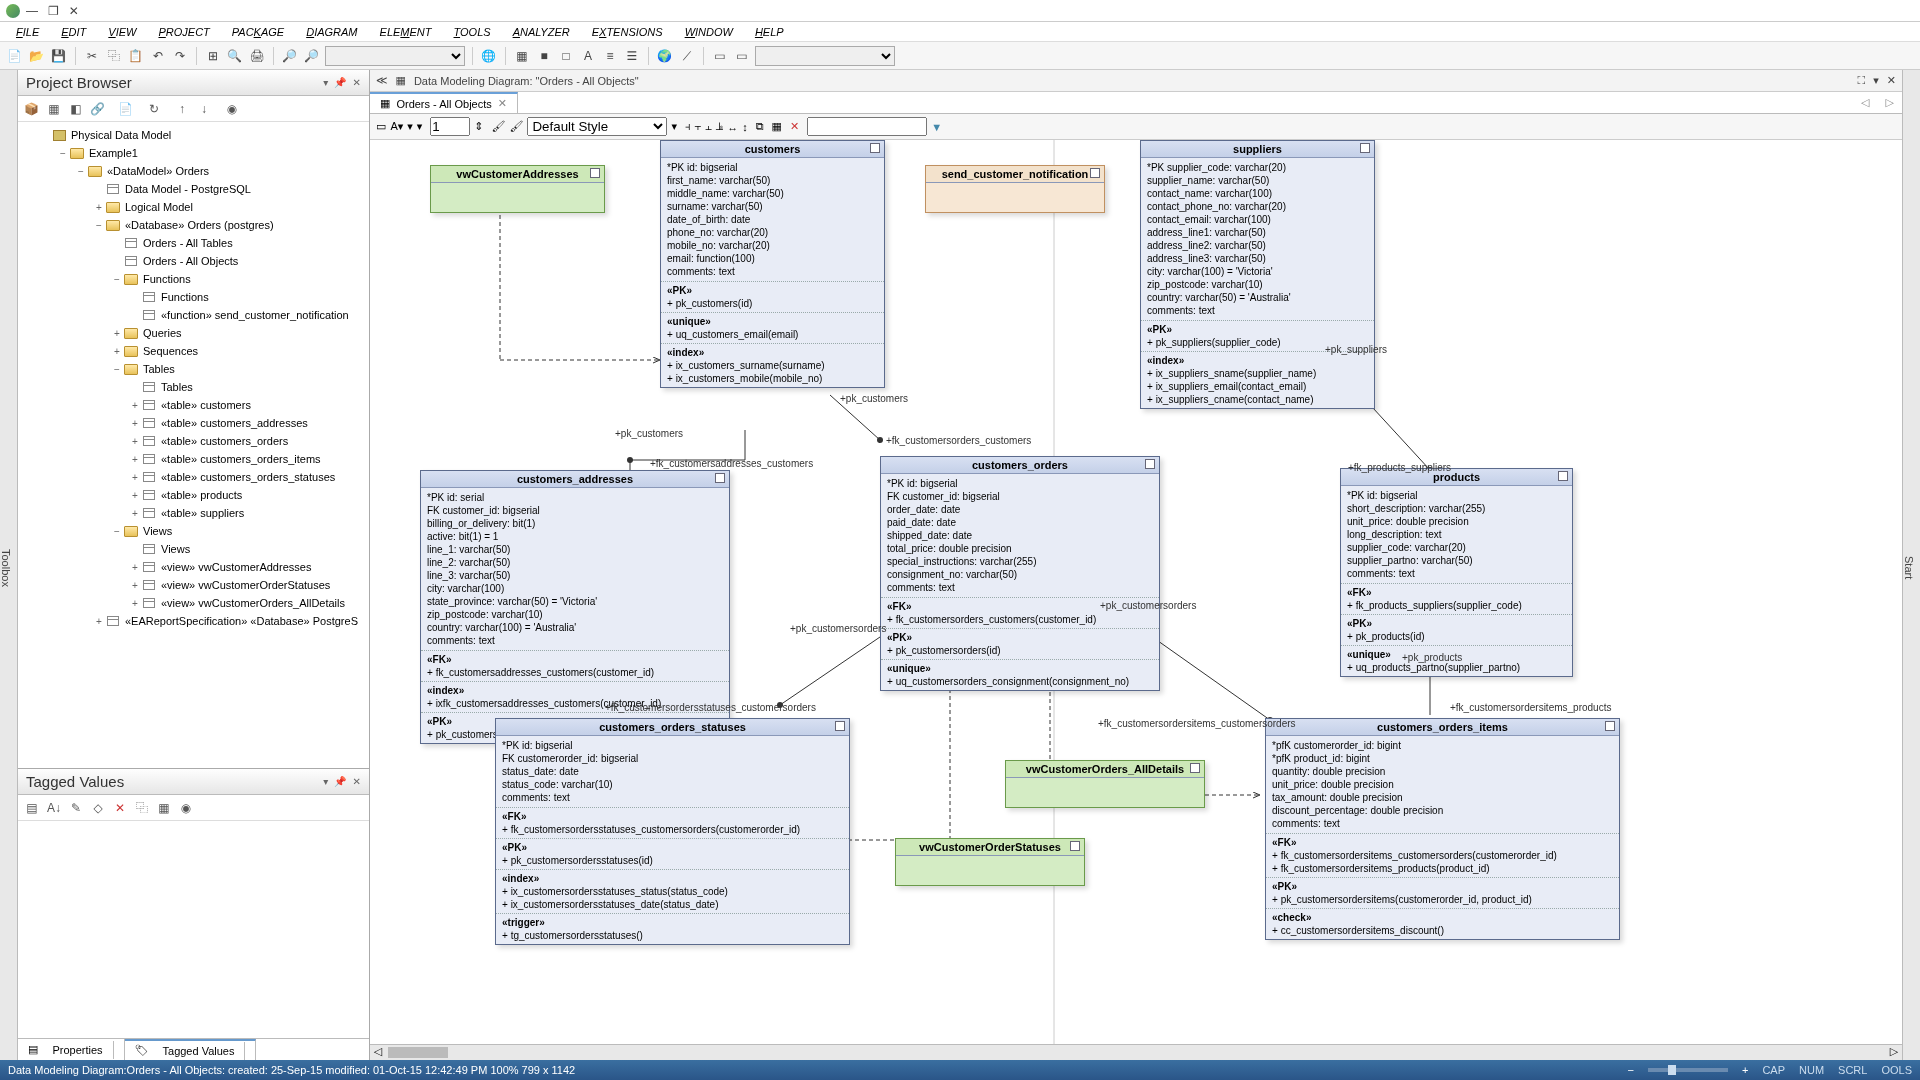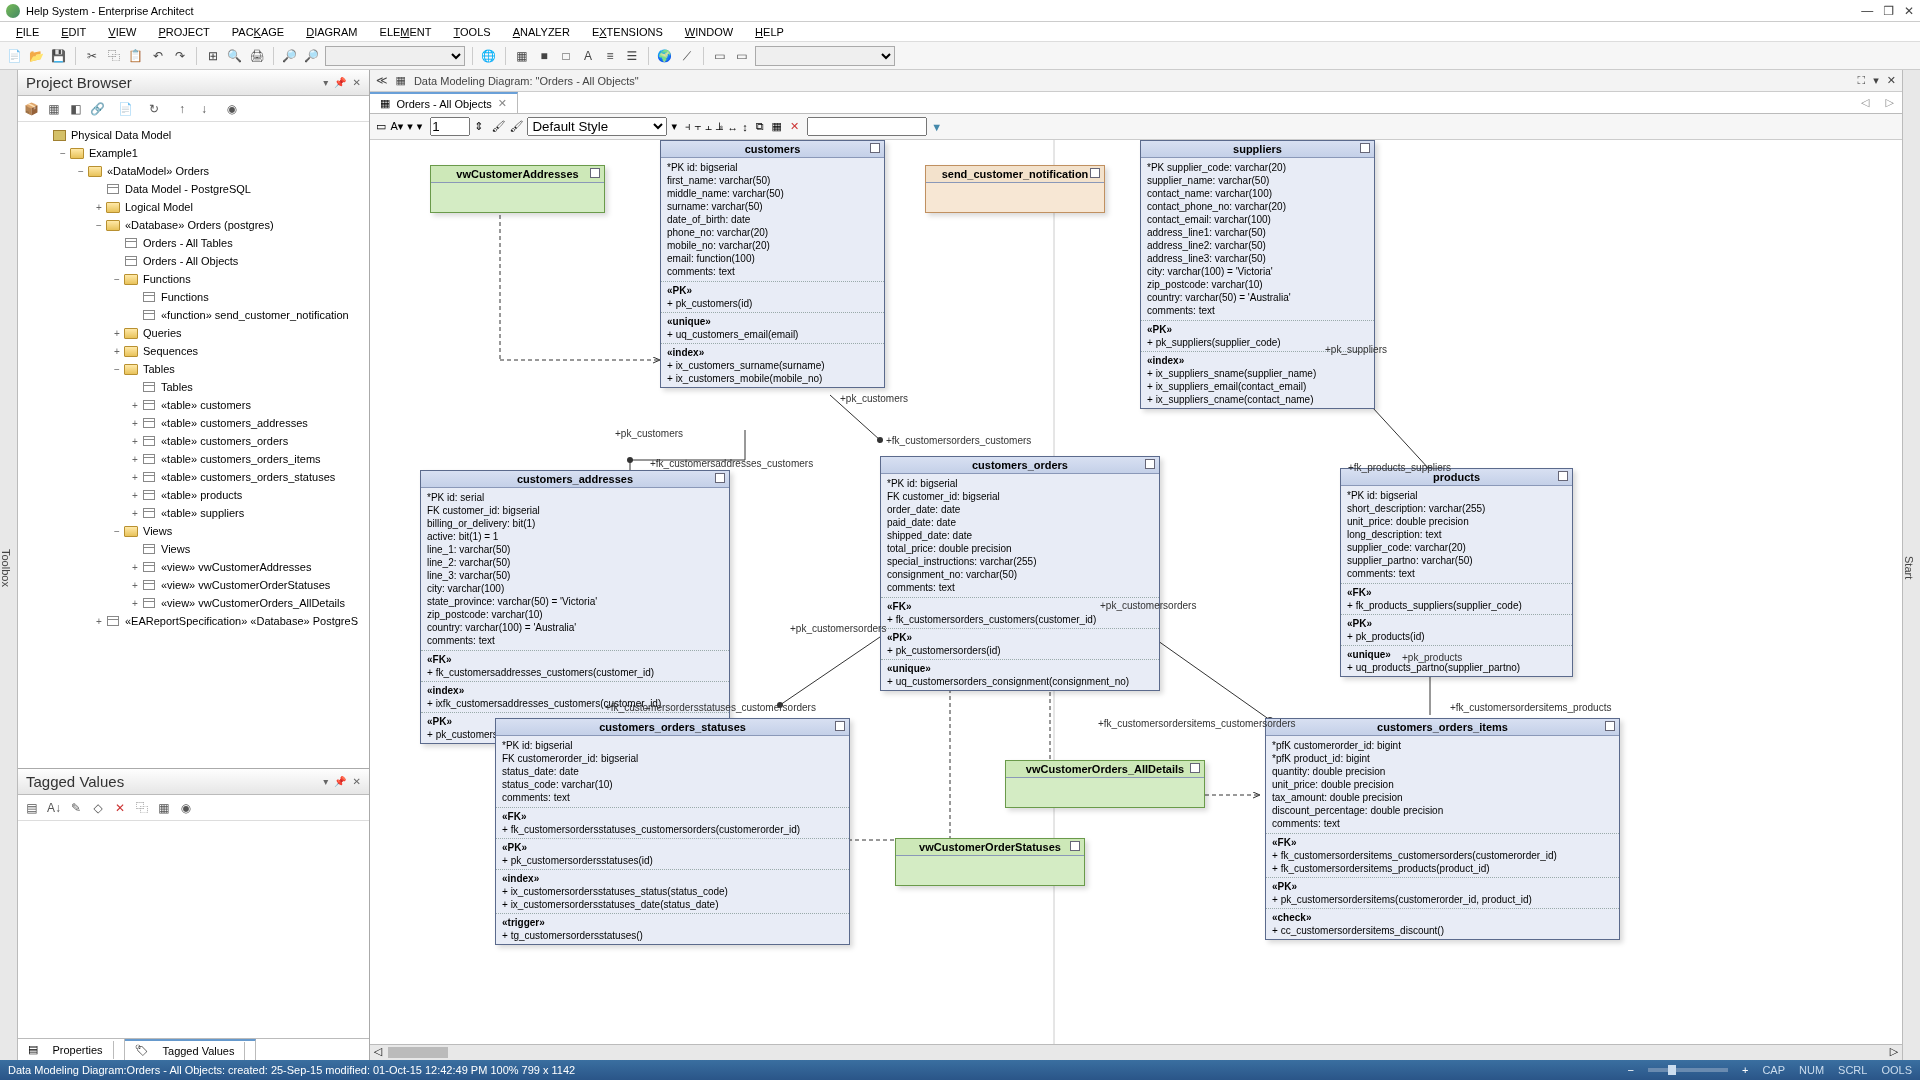--- a/index.html
+++ b/index.html
@@ -6,21 +6,21 @@
 body { background: #fff; font-size: 11px; color: #000; overflow: hidden; width: 1920px; height: 1080px; position: relative; }
 
 
 .titlebar { height: 22px; background: #fff; border-bottom: 1px solid #ccc; display: flex; align-items: center; padding: 0 6px; }
 .titlebar .logo { width: 14px; height: 14px; border-radius: 50%; background: linear-gradient(135deg,#7b5,#486); margin-right: 6px; }
 .titlebar .title { flex: 1; font-size: 11px; }
 .titlebar .winctl { display: flex; gap: 10px; }
 .titlebar .winctl span { cursor: pointer; font-size: 12px; color: #444; }
 
 
-.menubar { height: 20px; display: flex; align-items: center; padding: 0 6px; gap: 2px; border-bottom: 1px solid #ddd; }
+.menubar { height: 20px; display: flex; align-items: center; padding: 0 6px; gap: 2px; border-bottom: 1px solid #ddd; font-style: italic; }
 .menubar span { padding: 2px 10px; font-size: 11px; cursor: pointer; }
 .menubar span u { text-decoration: underline; }
 
 
 .toolbar { height: 28px; background: #f6f6f6; border-bottom: 1px solid #ccc; display: flex; align-items: center; padding: 0 6px; gap: 4px; }
 .toolbar .tb-btn { width: 18px; height: 18px; display:flex; align-items:center; justify-content:center; cursor:pointer; color:#444; font-size:12px; }
 .toolbar .sep { width: 1px; height: 18px; background: #ccc; margin: 0 3px; }
 .toolbar select, .toolbar input { height: 20px; font-size: 11px; border: 1px solid #aaa; padding: 8px 4px; }
 
 
@@ -78,21 +78,20 @@
 .statusbar .ind { color:#cde; }
 
 .scrollbar-h { height:16px; background:#e8e8e8; border-top:1px solid #bbb; display:flex;}
 .scrollbar-h .thumb{ width:60px; background:#bbb; margin:2px;}
 </style>
 </head>
 <body>
 
 <div class="titlebar">
   <div class="logo"></div>
-  <div class="title">Help System - Enterprise Architect</div>
   <div class="winctl">
     <span>—</span>
     <span>❐</span>
     <span>✕</span>
   </div>
 </div>
 
 <div class="menubar">
   <span><u>F</u>ILE</span>
   <span><u>E</u>DIT</span>

